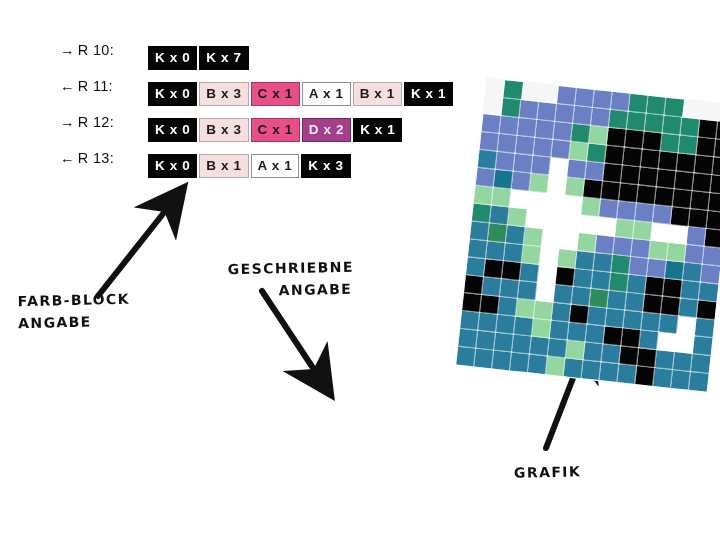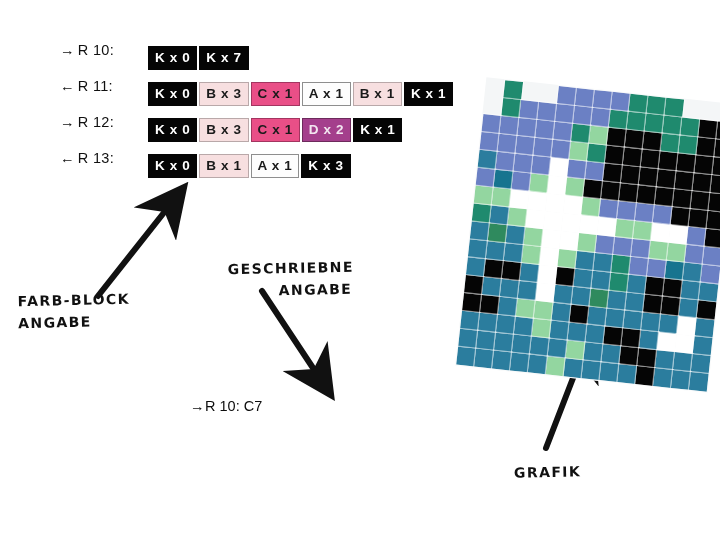--- a/index.html
+++ b/index.html
@@ -187,21 +187,20 @@
 
   <div class="hand" id="label-farbblock">FARB-BLOCK
 ANGABE</div>
 
   <div class="hand" id="label-geschriebne">GESCHRIEBNE
 ANGABE</div>
 
   <div class="hand" id="label-grafik">GRAFIK</div>
 
   <div id="written-notation">
-      <div class="wr-line"><span class="dir">→</span><span>R 10: C7</span></div>
     </div>
 
   <div id="grafik-wrap">
     <div id="grafik" style="grid-template-columns: repeat(14, 18px);">
         <div class="px" style="background: transparent; outline: none;"></div>
         <div class="px" style="background: rgb(31, 138, 110);"></div>
         <div class="px" style="background: transparent; outline: none;"></div>
         <div class="px" style="background: transparent; outline: none;"></div>
         <div class="px" style="background: rgb(107, 128, 196);"></div>
         <div class="px" style="background: rgb(107, 128, 196);"></div>

